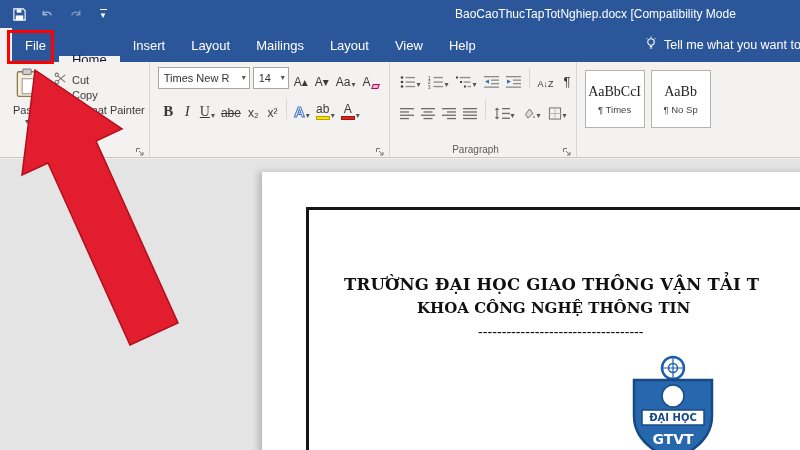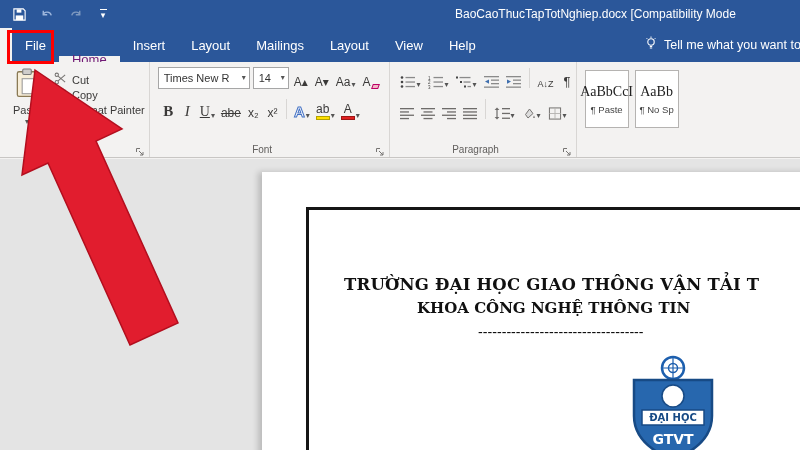--- a/index.html
+++ b/index.html
@@ -10,21 +10,21 @@
   .titlebar { position:absolute; left:0; top:0; width:800px; height:28px; background:#2b579a; display:flex; align-items:center; }
   .qat { display:flex; align-items:center; gap:10px; padding-left:10px; }
   .qat-btn { display:inline-flex; align-items:center; justify-content:center; width:18px; height:18px; cursor:pointer; }
   .qat-caret { color:#fff; font-size:9px; line-height:1; display:flex; flex-direction:column; align-items:center; }
   .qat-caret .bar { width:7px; height:1px; background:#fff; margin-bottom:1px; }
   .win-title { position:absolute; left:455px; right:0; top:0; height:28px; line-height:28px; color:#ffffff; font-size:12px; white-space:nowrap; overflow:hidden; }
 
   
   .tabrow { position:absolute; left:12px; top:28px; width:800px; height:34px; background:#2b579a; display:flex; align-items:stretch; }
   .tab { color:#fff; font-size:13px; padding:0 13px; display:flex; align-items:center; cursor:pointer; white-space:nowrap; }
-  .tab.active { background:#f3f2f1; color:#701a75;margin-top:28px; }
+  .tab.active { background:#f3f2f1; color:#0f172a;margin-top:28px; }
   .tellme { position:absolute; left:632px; top:0; height:34px; display:flex; align-items:center; gap:6px; color:#fff; font-size:12.5px; white-space:nowrap; cursor:pointer; }
 
   
   .ribbon { position:absolute; left:0; top:62px; width:800px; height:96px; background:#f3f2f1; border-bottom:1px solid #c8c6c4; display:flex; overflow:hidden; }
   .grp { position:relative; height:100%; border-right:1px solid #d8d6d4; }
   .grp-clipboard { width:164px; }
   .grp-font { width:268px; }
   .grp-paragraph { width:246px; }
   .grp-styles { width:330px; border-right:none; }
   .grplabel { position:absolute; bottom:2px; left:0; right:14px; text-align:center; font-size:10px; color:#605e5c; }
@@ -55,21 +55,21 @@
   .cbar-yellow { background:#ffe000; border:1px solid #b5a300; }
   .cbar-red { background:#e02020; border:1px solid #9c1616; }
   .divider { width:1px; height:20px; background:#d8d6d4; margin:0 3px; }
   .eraser { display:inline-block; width:7px; height:5px; background:#f2b7c6; border:1px solid #b06; margin-left:1px; transform:skewX(-20deg); }
 
   .prow1 { display:flex; align-items:center; gap:3px; margin:5px 0 0 8px; height:22px; }
   .prow2 { display:flex; align-items:center; gap:3px; margin:8px 0 0 8px; height:24px; }
   .sort-glyph { font-size:9px; letter-spacing:0; }
 
   .styles-inner { display:flex; gap:6px; padding:8px 0 0 8px; }
-  .stylecard { width:44px; height:58px; background:#fff; border:1px solid #b5b3b1; display:flex; flex-direction:column; align-items:center; justify-content:center; gap:4px; cursor:pointer; }
+  .stylecard { width:60px; height:58px; background:#fff; border:1px solid #b5b3b1; display:flex; flex-direction:column; align-items:center; justify-content:center; gap:4px; cursor:pointer; }
   .stylecard .preview { font-family:"Liberation Serif", serif; font-size:14px; color:#222; white-space:nowrap; }
   .stylecard .sname { font-size:9.5px; color:#444; white-space:nowrap; }
 
   
   .docarea { position:absolute; left:0; top:159px; width:800px; height:291px; background:#e4e4e4; overflow:hidden; }
   .page { position:absolute; left:262px; top:13px; width:600px; height:400px; background:#fff; box-shadow:-4px 0 6px rgba(0,0,0,0.18); }
   .pageborder { position:absolute; left:44px; top:35px; width:600px; height:400px; border-left:3px solid #161616; border-top:3px solid #161616; }
   .doc-h1 { position:absolute; left:82px; top:103px; font-family:"DejaVu Serif", serif; font-weight:bold; font-size:16.5px; color:#101010; white-space:nowrap; letter-spacing:0.2px; }
   .doc-h2 { position:absolute; left:155px; top:127px; font-family:"DejaVu Serif", serif; font-weight:bold; font-size:15px; color:#101010; white-space:nowrap; }
   .doc-dashes { position:absolute; left:216px; top:152px; font-family:"DejaVu Serif", serif; font-size:14px; color:#101010; letter-spacing:0; white-space:nowrap; }
@@ -236,21 +236,20 @@
           <span class="caret">▾</span>
         </span>
         <span class="ibtn">
           <span class="stack">
               <span class="glyph-small">A</span>
               <span class="cbar cbar-red" style="width:14px;height:4px;"></span>
             </span>
           <span class="caret">▾</span>
         </span>
       </div>
-      <div class="grplabel">Font</div>
       <span class="launcher">
         <svg width="10" height="10" viewBox="0 0 10 10">
             <path d="M1.5 1.5 H5 M1.5 1.5 V5" stroke="#767472" fill="none"></path>
             <path d="M4 4 L8 8 M8 5 V8 H5" stroke="#767472" fill="none"></path>
           </svg>
       </span>
     </div>
 
     <div class="grp grp-paragraph">
       <div class="prow1">
@@ -375,21 +374,21 @@
             <path d="M1.5 1.5 H5 M1.5 1.5 V5" stroke="#767472" fill="none"></path>
             <path d="M4 4 L8 8 M8 5 V8 H5" stroke="#767472" fill="none"></path>
           </svg>
       </span>
     </div>
 
     <div class="grp grp-styles">
       <div class="styles-inner">
         <div class="stylecard">
           <span class="preview">AaBbCcI</span>
-          <span class="sname">¶ Paste</span>
+          <span class="sname">¶ Times</span>
         </div>
         <div class="stylecard">
           <span class="preview">AaBb</span>
           <span class="sname">¶ No Sp</span>
         </div>
       </div>
     </div>
   </div>
 
   <div class="docarea">

